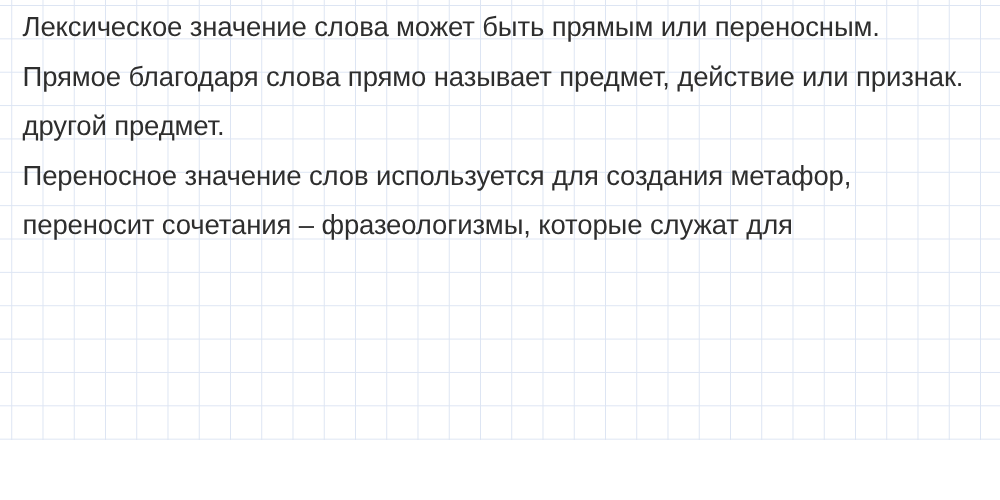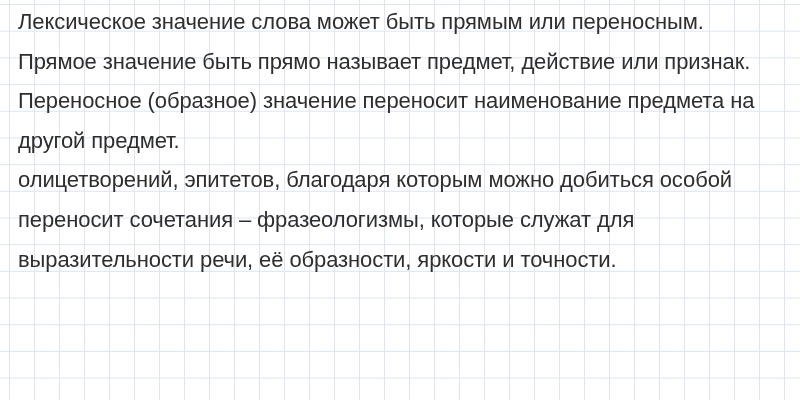--- a/index.html
+++ b/index.html
@@ -6,21 +6,21 @@
 
   html, body {
     width: 800px;
     height: 400px;
     overflow: hidden;
   }
 
   .page {
     position: relative;
     width: 800px;
-    height: 400px;
+    height: 352px;
     background-color: #ffffff;
     
     background-image:
       linear-gradient(to right, #dde5f3 1px, transparent 1px),
       linear-gradient(to bottom, #dde5f3 1px, transparent 1px);
     background-size: 25px 26.7px;
     background-position: 9px 4px;
     font-family: "Liberation Sans", "DejaVu Sans", sans-serif;
   }
 
@@ -41,20 +41,18 @@
     line-height: 39.6px;
     white-space: nowrap;
   }
 </style>
 </head>
 <body>
 
 <div class="page">
   <div class="text-block">
     <span class="text-line">Лексическое значение слова может быть прямым или переносным.</span>
-    <span class="text-line">Прямое значение быть прямо называет предмет, действие или признак.</span>
-    <span class="text-line">Переносное (образное) значение переносит наименование предмета на</span>
+    <span class="text-line">Прямое благодаря слова прямо называет предмет, действие или признак.</span>
     <span class="text-line">другой предмет.</span>
-    <span class="text-line">олицетворений, эпитетов, благодаря которым можно добиться особой</span>
+    <span class="text-line">Переносное значение слов используется для создания метафор,</span>
     <span class="text-line">переносит сочетания – фразеологизмы, которые служат для</span>
-    <span class="text-line">выразительности речи, её образности, яркости и точности.</span>
   </div>
 </div>
 
 </body></html>

